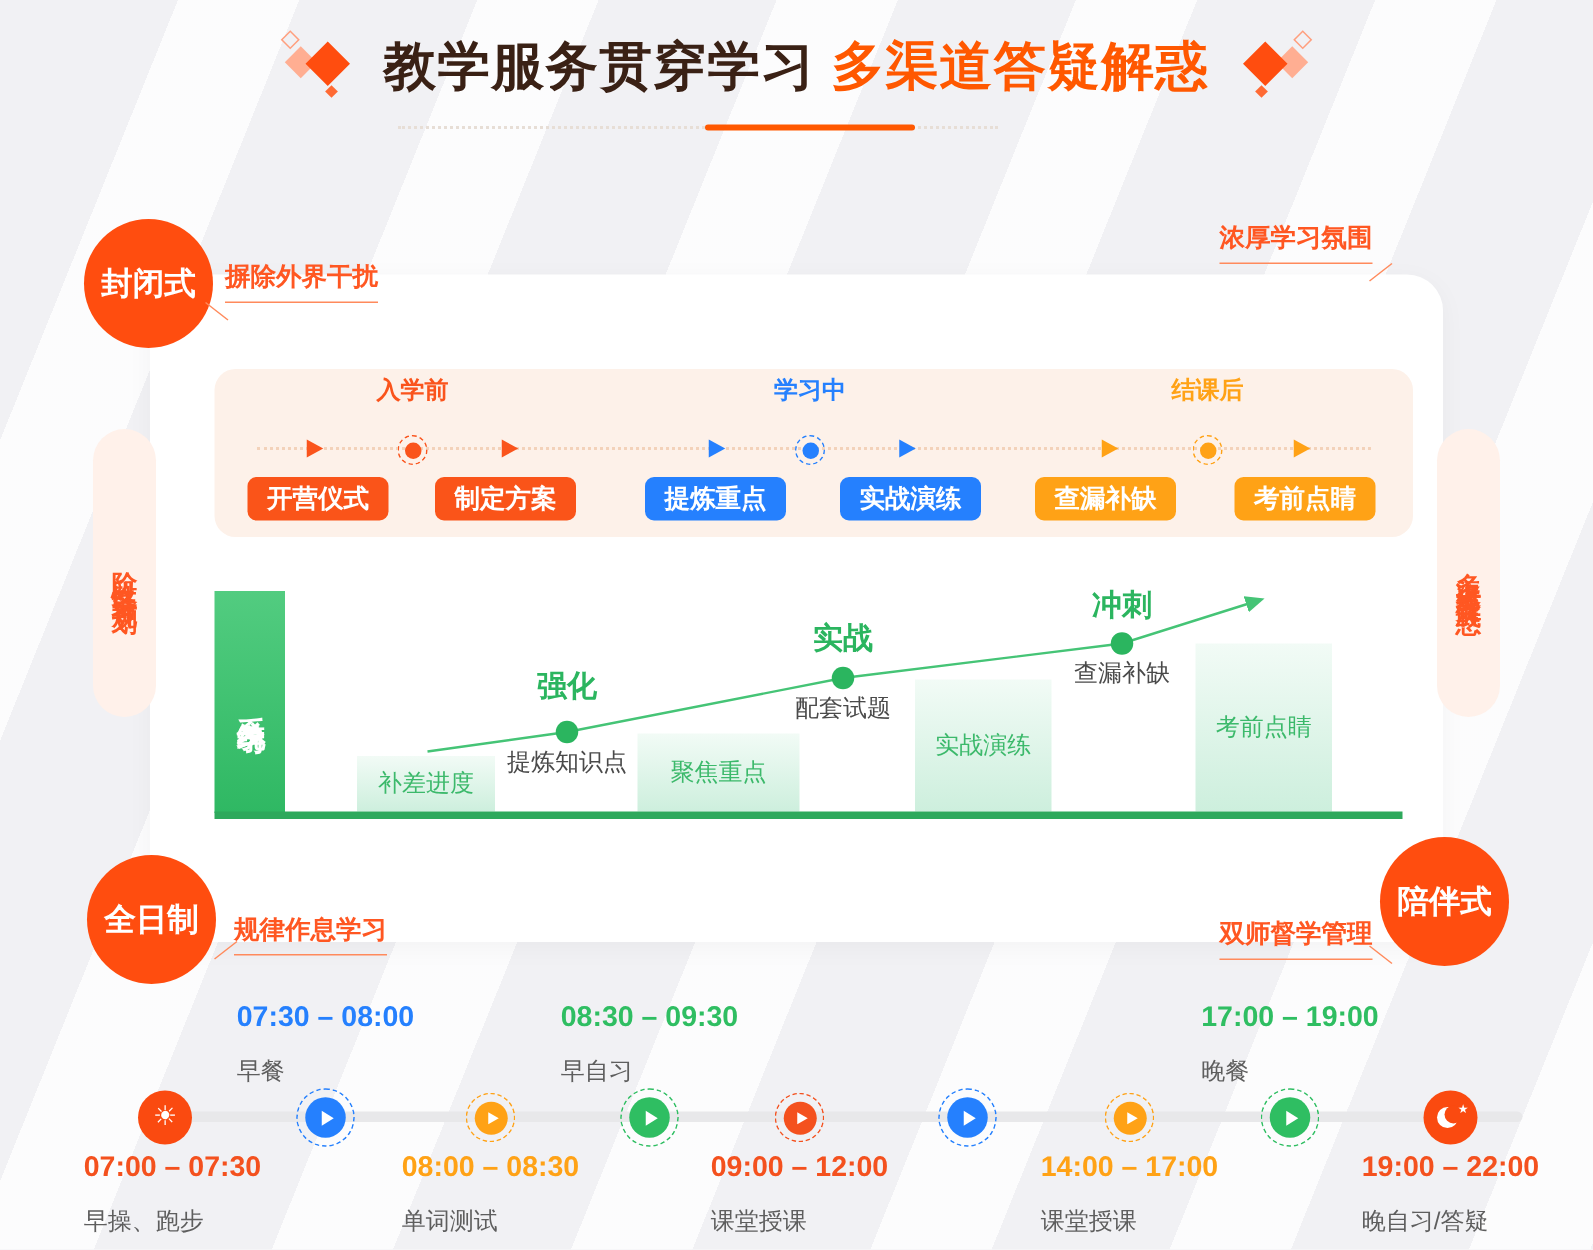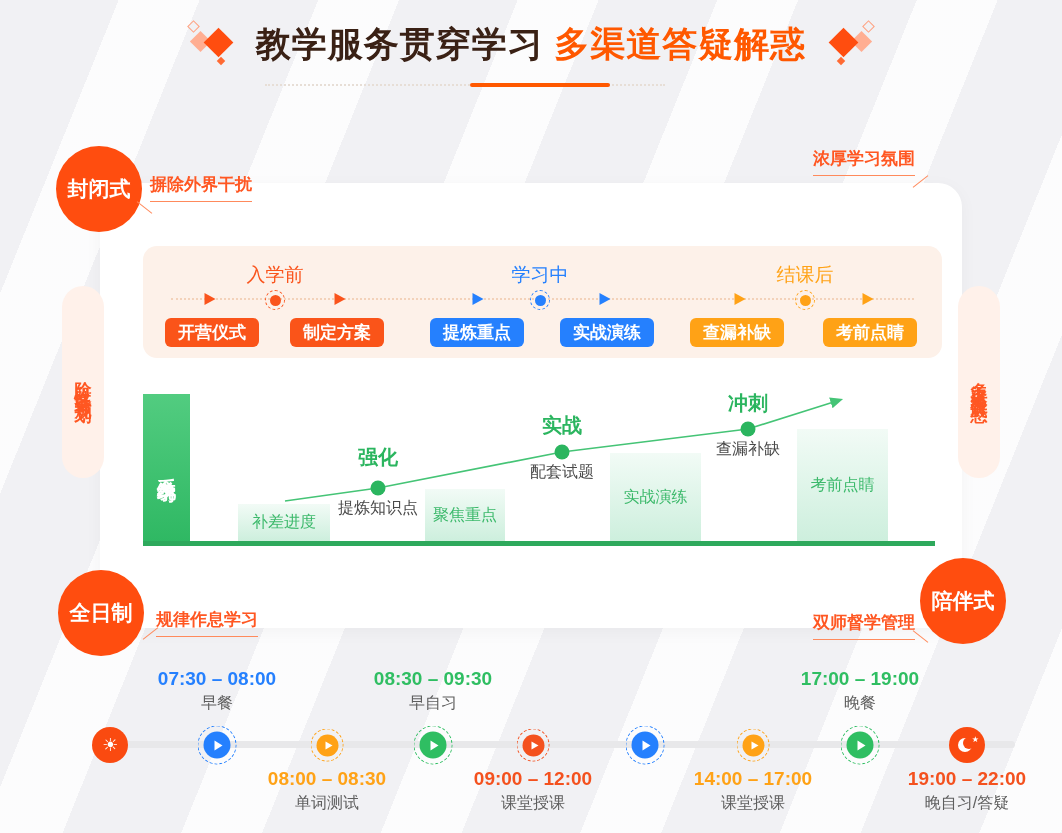--- a/index.html
+++ b/index.html
@@ -38,21 +38,21 @@
   .hpill{position:absolute;left:50%;transform:translateX(-50%);width:216px;height:44px;background:#FFF1E7;
         border-radius:22px;color:#FF5722;font-size:19px;font-weight:bold;display:flex;align-items:center;
         justify-content:center;z-index:4;}
   .hpill.top{top:168px;} .hpill.bottom{top:578px;}
   .vpill{position:absolute;width:42px;height:152px;padding:20px 0;background:#FFF1EA;border-radius:22px;
         color:#FF5722;font-size:17px;font-weight:bold;writing-mode:vertical-rl;text-orientation:upright;
         letter-spacing:4px;display:flex;align-items:center;justify-content:center;z-index:4;}
   .vpill.left{left:62px;top:286px;} .vpill.right{left:958px;top:286px;}
   
   .panel{position:absolute;left:143px;top:246px;width:799px;height:112px;background:#FDF1E9;border-radius:14px;}
-  .phase-label{position:absolute;top:16px;transform:translateX(-50%);font-size:19px;font-weight:normal;}
+  .phase-label{position:absolute;top:4px;transform:translateX(-50%);font-size:16px;font-weight:bold;}
   .c-red{color:#FA541C;} .c-blue{color:#2580FE;} .c-amber{color:#FFA216;}
   .phase-line{position:absolute;top:52px;left:28px;width:743px;border-top:2px dotted #F3D2BA;}
   .tri{position:absolute;top:47px;transform:translateX(-50%);width:0;height:0;
         border-top:6px solid transparent;border-bottom:6px solid transparent;}
   .tri.red{border-left:11px solid #FA541C;} .tri.blue{border-left:11px solid #2580FE;} .tri.amber{border-left:11px solid #FFA216;}
   .dot-ring{position:absolute;top:44px;transform:translateX(-50%);width:18px;height:18px;border-radius:50%;
         border:1px dashed;display:flex;align-items:center;justify-content:center;}
   .dot-ring.red{border-color:#FA541C;} .dot-ring.blue{border-color:#2580FE;} .dot-ring.amber{border-color:#FFA216;}
   .dot{width:11px;height:11px;border-radius:50%;}
   .dot-ring.red .dot{background:#FA541C;} .dot-ring.blue .dot{background:#2580FE;} .dot-ring.amber .dot{background:#FFA216;}
@@ -61,21 +61,21 @@
   .bg-red{background:#FA5419;} .bg-blue{background:#2580FE;} .bg-amber{background:#FFA216;}
   
   .chart{position:absolute;left:143px;top:390px;width:799px;height:160px;}
   .sys-bar{position:absolute;left:0;top:4px;width:47px;height:148px;background:linear-gradient(180deg,#52CC80,#2FB863);
         color:#fff;font-size:19px;font-weight:bold;writing-mode:vertical-rl;text-orientation:upright;
         letter-spacing:3px;display:flex;align-items:center;justify-content:center;}
   .baseline{position:absolute;left:0;top:151px;width:792px;height:5px;background:#2EA95C;}
   .block{position:absolute;background:linear-gradient(180deg,#F2FBF6,#CDEFDD);color:#3CB96B;font-size:16px;
         display:flex;align-items:center;justify-content:center;}
   .blk0{left:95px;top:114px;width:92px;height:37px;}
-  .blk1{left:282px;top:99px;width:80px;height:52px;}
+  .blk1{left:282px;top:99px;width:108px;height:52px;}
   .blk2{left:467px;top:63px;width:91px;height:88px;}
   .blk3{left:654px;top:39px;width:91px;height:112px;}
   .trend{position:absolute;left:0;top:0;}
   .pt-title{position:absolute;transform:translateX(-50%);font-size:20px;font-weight:bold;color:#2BB55F;white-space:nowrap;}
   .pt-dot{position:absolute;width:15px;height:15px;border-radius:50%;background:#2BB55F;transform:translate(-50%,-50%);}
   .pt-sub{position:absolute;transform:translateX(-50%);font-size:16px;color:#4A4A4A;white-space:nowrap;}
   
   .sched{position:absolute;left:0;top:660px;width:1062px;height:173px;}
   .sline{position:absolute;left:95px;top:81px;width:920px;height:7px;border-radius:4px;background:#E8E8EA;}
   .sicon{position:absolute;top:85px;transform:translate(-50%,-50%);display:flex;align-items:center;justify-content:center;}
@@ -87,23 +87,23 @@
   .ring{border-radius:50%;border:1.5px dashed;}
   .ring.big{width:37px;height:37px;} .ring.small{width:31px;height:31px;}
   .ring.blue{border-color:#2580FE;} .ring.green{border-color:#2FBE62;}
   .ring.orange{border-color:#FFA216;} .ring.red{border-color:#F4511E;}
   .pcirc{border-radius:50%;display:flex;align-items:center;justify-content:center;}
   .big .pcirc{width:27px;height:27px;} .small .pcirc{width:22px;height:22px;}
   .blue .pcirc{background:#2580FE;} .green .pcirc{background:#2FBE62;}
   .orange .pcirc{background:#FFA216;} .red .pcirc{background:#F4511E;}
   .ptri{width:0;height:0;border-left:8px solid #fff;border-top:5px solid transparent;border-bottom:5px solid transparent;margin-left:3px;}
   .small .ptri{border-left-width:7px;border-top-width:4px;border-bottom-width:4px;}
-  .sitem{position:absolute;transform:translateX(-50%);text-align:center;white-space:nowrap;}
+  .sitem{position:absolute;transform:translateX(-50%);text-align:left;white-space:nowrap;}
   .sitem .t{font-size:19px;font-weight:bold;}
-  .sitem .l{font-size:16px;color:#5E5E5E;margin-top:3px;}
+  .sitem .l{font-size:16px;color:#5E5E5E;margin-top:14px;}
   .sitem.above{top:8px;} .sitem.below{top:108px;}
   .t-blue{color:#2580FE;} .t-green{color:#2FBE62;} .t-red{color:#F4511E;} .t-amber{color:#FFA216;}
 </style>
 </head>
 <body>
 
 <div class="page">
   <div class="stripes"></div>
 
   <div class="title-row">
@@ -245,20 +245,24 @@
     </div>
     <div class="sitem above" style="left:433px">
       <div class="t t-green">08:30 – 09:30</div>
       <div class="l">早自习</div>
     </div>
     <div class="sitem above" style="left:860px">
       <div class="t t-green">17:00 – 19:00</div>
       <div class="l">晚餐</div>
     </div>
 
+    <div class="sitem below" style="left:115px">
+      <div class="t t-red">07:00 – 07:30</div>
+      <div class="l">早操、跑步</div>
+    </div>
     <div class="sitem below" style="left:327px">
       <div class="t t-amber">08:00 – 08:30</div>
       <div class="l">单词测试</div>
     </div>
     <div class="sitem below" style="left:533px">
       <div class="t t-red">09:00 – 12:00</div>
       <div class="l">课堂授课</div>
     </div>
     <div class="sitem below" style="left:753px">
       <div class="t t-amber">14:00 – 17:00</div>

